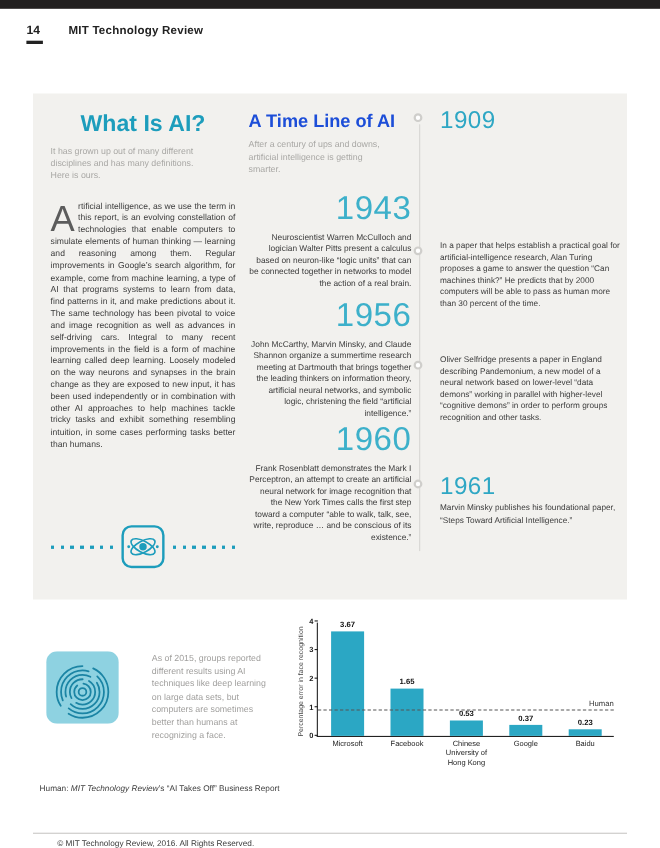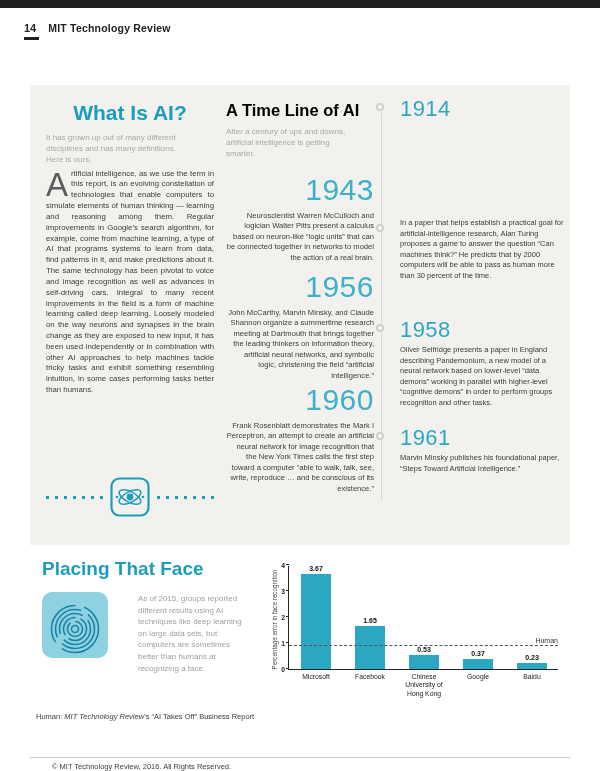--- a/index.html
+++ b/index.html
@@ -6,39 +6,39 @@
   html,body { background:#ffffff; }
   .page {
     position: relative;
     width: 600px; height: 771px;
     background: #ffffff;
     font-family: "Liberation Sans", sans-serif;
     overflow: hidden;
     margin: 0 auto;
   }
   .topbar { position:absolute; top:0; left:0; width:600px; height:8px; background:#221f1f; }
-  .header { position:absolute; top:22px; left:24px; display:flex; gap:12px; align-items:flex-start; }
+  .header { position:absolute; top:22px; left:24px; display:flex; gap:26px; align-items:flex-start; }
   .page-num { font-size:11px; font-weight:bold; color:#222; }
   .num-rule { position:absolute; top:37px; left:24px; width:15px; height:2.5px; background:#222; }
   .brand { font-size:10.5px; font-weight:bold; color:#222; letter-spacing:.2px; }
 
   .panel { position:absolute; left:30px; top:85px; width:540px; height:460px; background:#f2f1ee; }
 
   
   .col-left { position:absolute; left:16px; top:16px; width:168px; }
   .whatis-title { color:#1d9dbc; font-size:21px; font-weight:bold; margin-bottom:7px;text-align:center; }
-  .whatis-sub { color:#a9a8a5; font-size:8px; line-height:1.4; width:142px; margin-bottom:3px; }
+  .whatis-sub { color:#a9a8a5; font-size:8px; line-height:1.4; width:142px; margin-bottom:17px; }
   .whatis-body { font-size:7.8px; line-height:1.39; color:#3c3c3c; text-align:justify; }
   .dropcap { float:left; font-size:33px; line-height:.82; padding:2px 3px 0 0; color:#5c5c5c; }
   .icon-row { position:absolute; left:16px; top:392px; width:168px; display:flex; align-items:center; gap:7px; }
   .dots { flex:1; height:3px; background-image:repeating-linear-gradient(90deg,#1d9dbc 0 3px,transparent 3px 9px); }
 
   
   .col-mid { position:absolute; left:196px; top:16px; width:148px; }
-  .tl-title { color:#000000; font-size:16.5px; font-weight:bold; margin-bottom:6px; }
+  .tl-title { color:#1d4ed8; font-size:16.5px; font-weight:bold; margin-bottom:6px; }
   .tl-sub { color:#a9a8a5; font-size:8px; line-height:1.4; width:122px; }
   .tl-left-entries { margin-top:15px; text-align:right; }
   .tl-entry-lg .tl-year-lg { font-size:30px; color:#3db0ca; line-height:1; letter-spacing:.5px; }
   .tl-entry-lg .tl-text { font-size:7.6px; color:#3c3c3c; line-height:1.39; margin-top:6px; }
   .tl-entry-lg.e0 { min-height:97px; }
   .tl-entry-lg.e1 { min-height:113px; }
 
   
   .col-right { position:absolute; left:346px; top:12px; width:188px; }
   .track { position:absolute; left:5px; top:16px; height:388px; width:1px; background:#d8d6d3; }
@@ -124,40 +124,38 @@
           <div class="tl-year-lg">1960</div>
           <div class="tl-text">Frank Rosenblatt demonstrates the Mark I Perceptron, an attempt to create an artificial neural network for image recognition that the New York Times calls the first step toward a computer “able to walk, talk, see, write, reproduce … and be conscious of its existence.”</div>
         </div>
       </div>
     </div>
 
     <div class="col-right">
       <div class="track"></div>
       <div class="tl-entry-md e0">
         <span class="node"></span>
-        <div class="tl-year-md">1914</div>
+        <div class="tl-year-md">1909</div>
       </div>
       <div class="tl-entry-md e1">
         <span class="node"></span>
         <div class="tl-text">In a paper that helps establish a practical goal for artificial-intelligence research, Alan Turing proposes a game to answer the question “Can machines think?” He predicts that by 2000 computers will be able to pass as human more than 30 percent of the time.</div>
       </div>
       <div class="tl-entry-md e2">
         <span class="node"></span>
-        <div class="tl-year-md">1958</div>
         <div class="tl-text">Oliver Selfridge presents a paper in England describing Pandemonium, a new model of a neural network based on lower-level “data demons” working in parallel with higher-level “cognitive demons” in order to perform groups recognition and other tasks.</div>
       </div>
       <div class="tl-entry-md e3">
         <span class="node"></span>
         <div class="tl-year-md">1961</div>
         <div class="tl-text">Marvin Minsky publishes his foundational paper, “Steps Toward Artificial Intelligence.”</div>
       </div>
     </div>
   </div>
 
-  <div class="face-title">Placing That Face</div>
 
   <span class="fp-icon">
     <svg viewBox="0 0 66 66" width="66" height="66">
       <rect width="66" height="66" rx="10" fill="#8ed2e1"></rect>
       <g fill="none" stroke="#1b84a4" stroke-width="1.6" stroke-linecap="round">
         <circle cx="33" cy="37" r="3.5"></circle>
         <circle cx="33" cy="37" r="7.5" stroke-dasharray="30 6"></circle>
         <circle cx="33" cy="37" r="11.5" stroke-dasharray="24 6"></circle>
         <circle cx="33" cy="37" r="15.5" stroke-dasharray="36 8"></circle>
         <circle cx="33" cy="37" r="19.5" stroke-dasharray="44 9"></circle>

